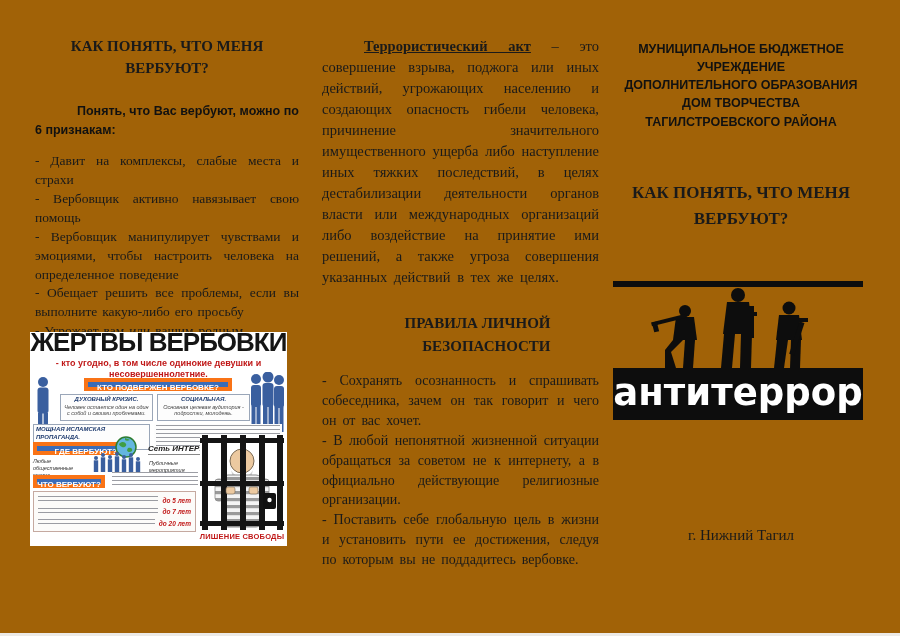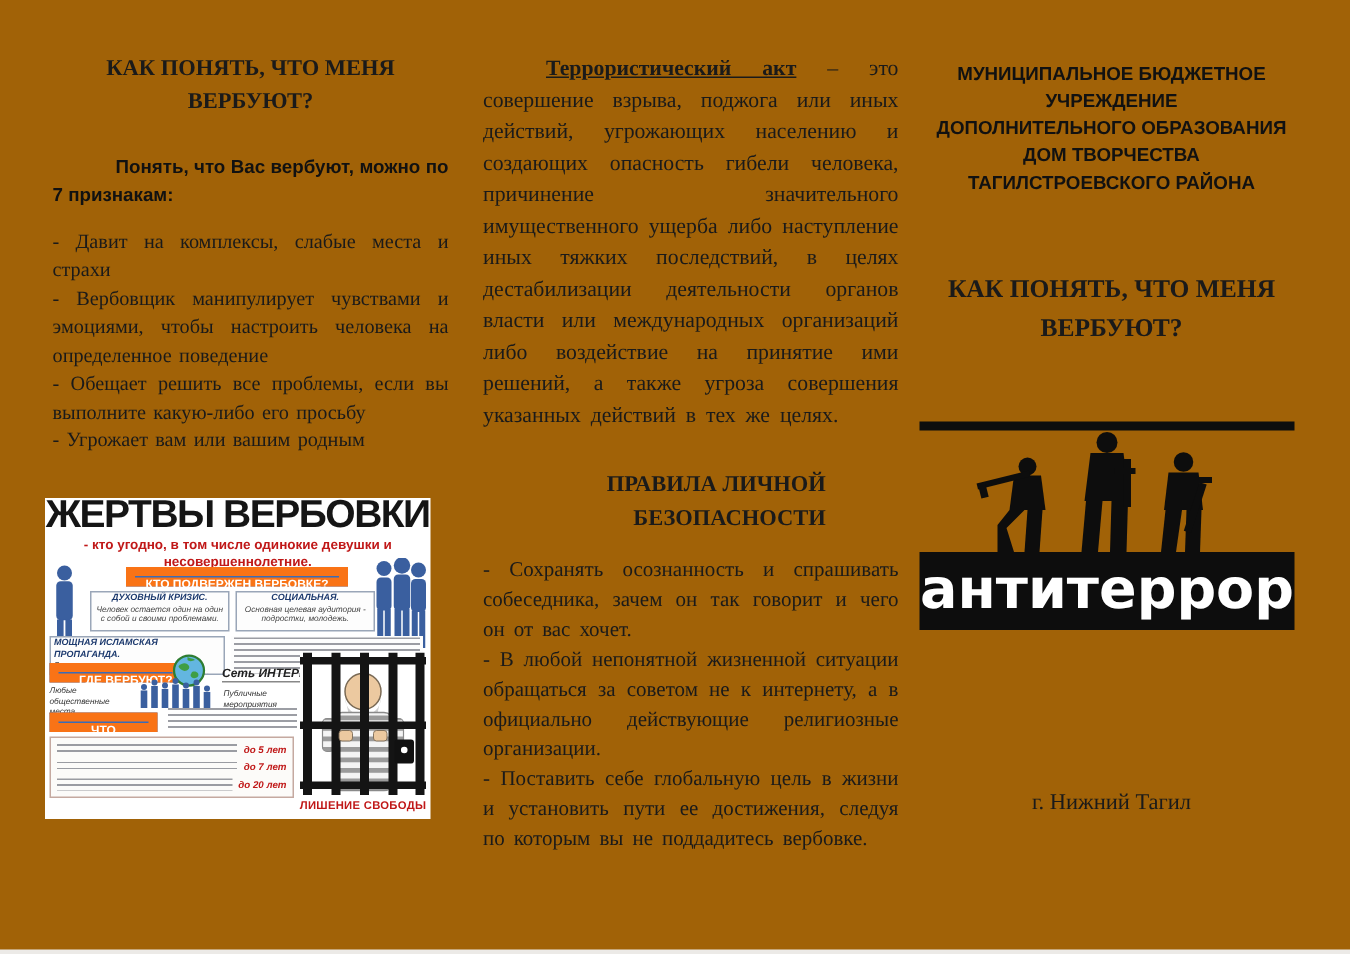--- a/index.html
+++ b/index.html
@@ -43,21 +43,21 @@
     font-family:"DejaVu Sans","Liberation Sans",sans-serif;font-weight:bold;font-size:37px;line-height:50px;letter-spacing:0px;}
 
   
   .infographic{position:absolute;left:30px;top:332px;width:257px;height:214px;background:#fff;
     font-family:"Liberation Sans","DejaVu Sans",sans-serif;}
   .ig-title{position:absolute;top:-3px;left:0;width:100%;text-align:center;font-weight:800;
     font-size:26px;line-height:1.05;letter-spacing:-1px;color:#151515;}
   .ig-sub{position:absolute;top:26px;left:0;width:100%;text-align:center;color:#c01818;
     font-weight:bold;font-size:9px;line-height:1.2;}
   .ig-banner{position:absolute;background:#3a6cb8;color:#fff;font-weight:bold;text-align:center;
-    border:6px solid #f97316;box-sizing:border-box;}
+    border:4px solid #f97316;box-sizing:border-box;}
   .ig-banner-who{top:46px;left:54px;width:148px;height:13px;font-size:8px;line-height:11px;}
   .ig-banner-where{top:110px;left:3px;width:88px;height:13px;font-size:8px;line-height:11px;text-align:right;}
   .ig-banner-risk{top:143px;left:3px;width:72px;height:13px;font-size:8px;line-height:11px;}
   .ig-box{position:absolute;border:1px solid #9aa6b8;background:#fdfdfd;text-align:center;
     padding:1px 2px;box-sizing:border-box;overflow:hidden;}
   .ig-box-title{font-weight:bold;font-style:italic;font-size:6px;color:#1d3a6e;line-height:1.25;}
   .ig-box-text{font-style:italic;font-size:5.5px;color:#444;line-height:1.25;}
   .ig-box-spiritual{left:30px;top:62px;width:93px;height:27px;}
   .ig-box-social{left:127px;top:62px;width:93px;height:27px;}
   .ig-box-propaganda{left:3px;top:92px;width:117px;height:26px;text-align:left;}
@@ -83,22 +83,23 @@
   .ig-caption{position:absolute;left:166px;top:200px;width:92px;text-align:center;color:#c01818;
     font-weight:bold;font-size:7.5px;letter-spacing:0.2px;}
 </style>
 </head>
 <body>
 
 <div class="page">
 
   <div class="col-left">
     <div class="left-heading">КАК ПОНЯТЬ, ЧТО МЕНЯ ВЕРБУЮТ?</div>
-    <p class="intro">Понять, что Вас вербуют, можно по 7 признакам:</p>
+    <p class="intro">Понять, что Вас вербуют, можно по 6 признакам:</p>
     <p class="sign">- Давит на комплексы, слабые места и страхи</p>
+    <p class="sign">- Вербовщик активно навязывает свою помощь</p>
     <p class="sign">- Вербовщик манипулирует чувствами и эмоциями, чтобы настроить человека на определенное поведение</p>
     <p class="sign">- Обещает решить все проблемы, если вы выполните какую-либо его просьбу</p>
     <p class="sign">- Угрожает вам или вашим родным</p>
   </div>
 
   <div class="infographic">
     <div class="ig-title">ЖЕРТВЫ ВЕРБОВКИ</div>
     <div class="ig-sub">- кто угодно, в том числе одинокие девушки и несовершеннолетние.</div>
 
     <div class="ig-banner ig-banner-who">КТО ПОДВЕРЖЕН ВЕРБОВКЕ?</div>

